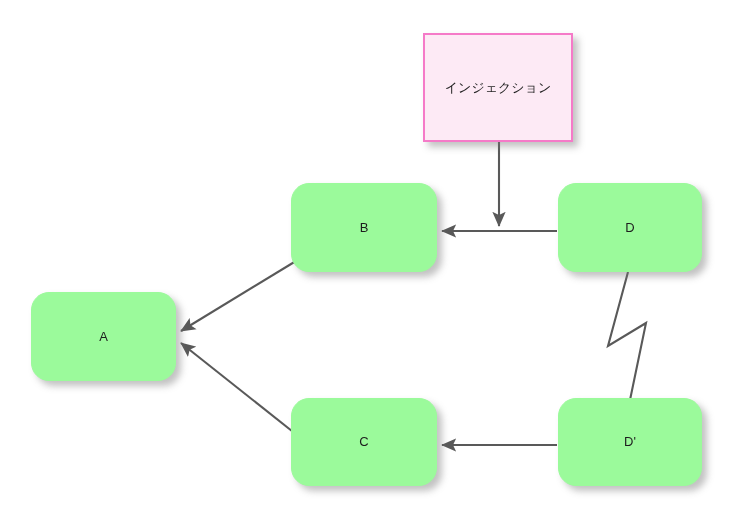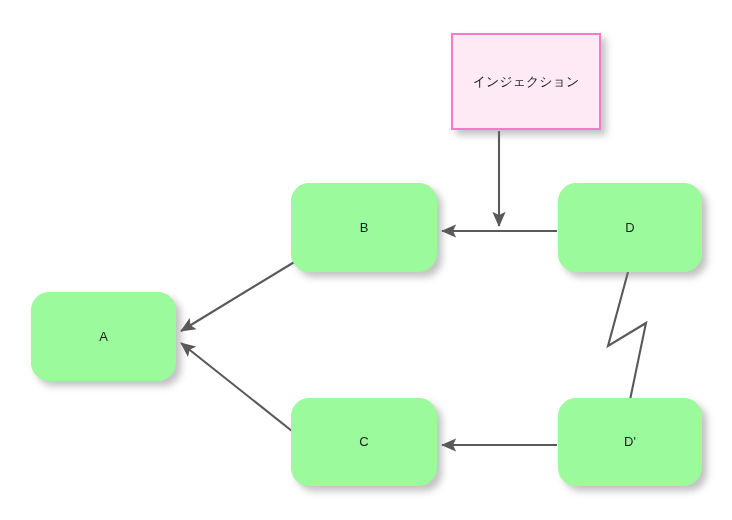--- a/index.html
+++ b/index.html
@@ -72,21 +72,21 @@
 
     <line x1="296" y1="261" x2="181" y2="331" stroke="#595959" stroke-width="2.1" marker-end="url(#arrow)"></line>
 
     <line x1="302" y1="439" x2="181" y2="343" stroke="#595959" stroke-width="2.1" marker-end="url(#arrow)"></line>
 
     <line x1="557" y1="445" x2="442" y2="445" stroke="#595959" stroke-width="2.1" marker-end="url(#arrow)"></line>
 
     <polyline points="628,272 608,346 646,323 630,400" fill="none" stroke="#595959" stroke-width="2.1" stroke-linejoin="miter" stroke-linecap="butt"></polyline>
   </svg>
 
-  <div class="node node-pink" style="left:423px; top:33px; width:150px; height:97px;margin-left:28px;">
+  <div class="node node-pink" style="left:423px; top:33px; width:150px; height:109px;">
     <span class="node-label">インジェクション</span>
   </div>
 
   <div class="node node-green" style="left:291px; top:183px; width:146px; height:89px;">
     <span class="node-label">B</span>
   </div>
 
   <div class="node node-green" style="left:558px; top:183px; width:144px; height:89px;">
     <span class="node-label">D</span>
   </div>

